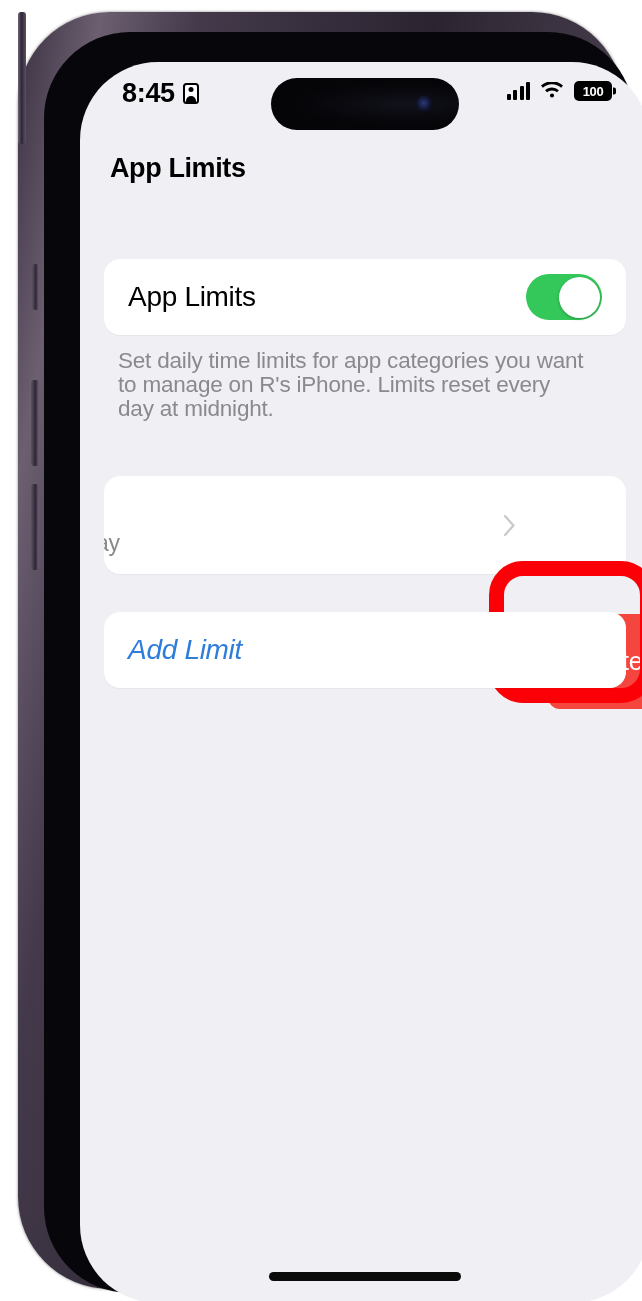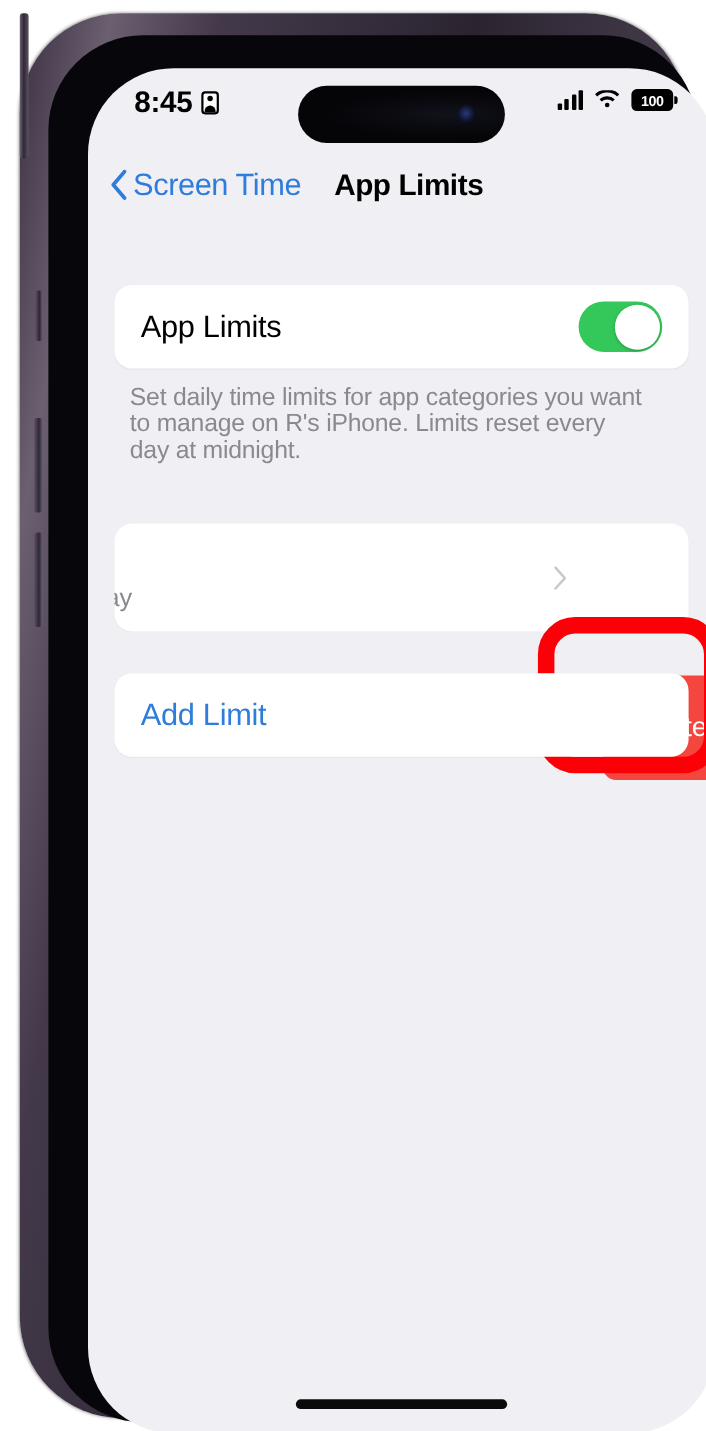--- a/index.html
+++ b/index.html
@@ -176,20 +176,21 @@
     border:15px solid #fb0007;
     border-radius:34px;
     pointer-events:none;
   }
 
   
   #add-limit-card{
     left:24px; top:416px; width:522px; height:76px;
     display:flex; align-items:center; padding:0 24px;
     cursor:pointer;
+    font-style:italic;
   }
   #add-limit-label{ font-size:28px; color:#2f7ddb; letter-spacing:-.3px; }
 
   
   #home-indicator{
     position:absolute; left:50%; transform:translateX(-50%); bottom:22px;
     width:192px; height:9px; border-radius:5px; background:#0a0a0a;
   }
 </style>
 </head>
@@ -235,28 +236,20 @@
           <span id="battery-icon">
             <span class="shell">
                 <span class="pct">100</span>
               </span>
             <span class="nub"></span>
           </span>
         </div>
       </div>
 
       <div id="nav-bar">
-        <div id="back-button">
-          <span id="chevron-left-icon">
-            <svg viewBox="0 0 16 28" width="16" height="28">
-              <path d="M13.2 2L3 14l10.2 12" fill="none" stroke="#2f7ddb" stroke-width="3.4" stroke-linecap="round" stroke-linejoin="round"></path>
-            </svg>
-          </span>
-          <span id="back-label">Screen Time</span>
-        </div>
         <span id="nav-title">App Limits</span>
       </div>
 
       <div id="content">
 
         <div class="card" id="app-limits-toggle-row">
           <span id="app-limits-row-label">App Limits</span>
           <span id="app-limits-switch">
             <span class="knob"></span>
           </span>

